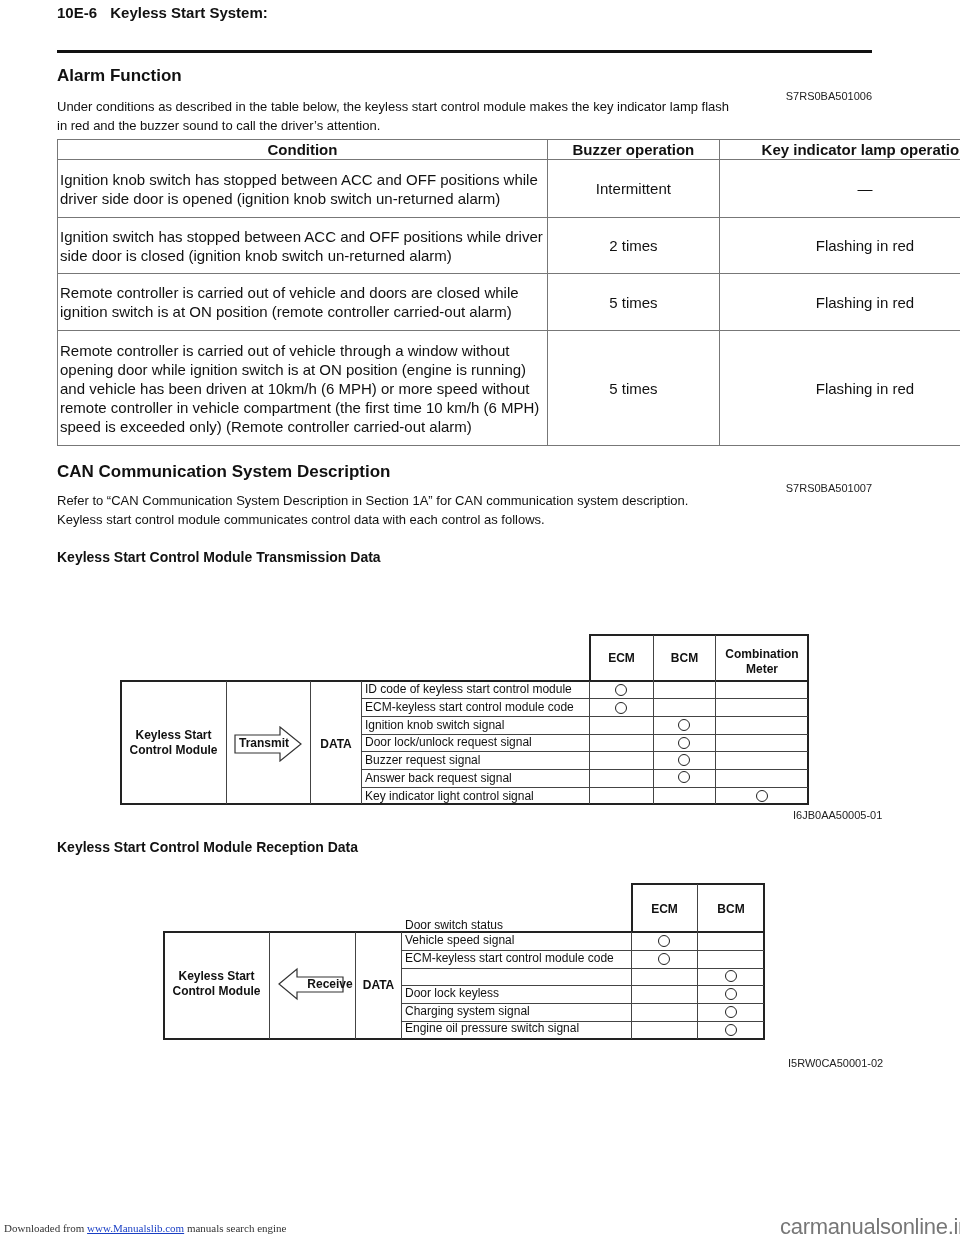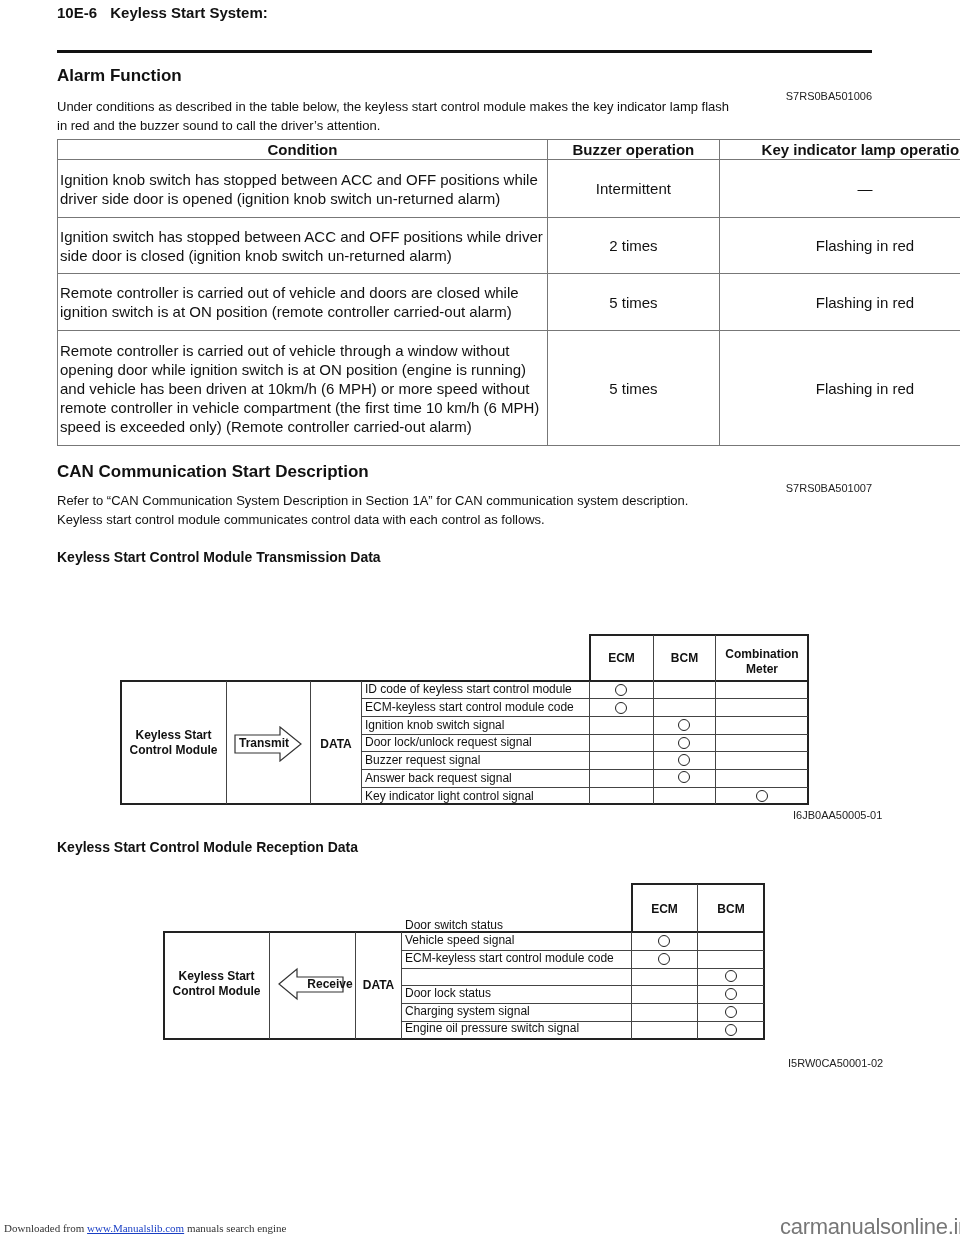--- a/index.html
+++ b/index.html
@@ -82,21 +82,21 @@
       <td class="c">Flashing in red</td>
     </tr>
     <tr style="height:115px">
       <td>Remote controller is carried out of vehicle through a window without opening door while ignition switch is at ON position (engine is running) and vehicle has been driven at 10km/h (6 MPH) or more speed without remote controller in vehicle compartment (the first time 10 km/h (6 MPH) speed is exceeded only) (Remote controller carried-out alarm)</td>
       <td class="c">5 times</td>
       <td class="c">Flashing in red</td>
     </tr>
   </tbody>
 </table>
 
-<div class="abs section-title" style="left:57px; top:462px;">CAN Communication Start Description</div>
+<div class="abs section-title" style="left:57px; top:462px;">CAN Communication System Description</div>
 <div class="abs section-code" style="left:700px; top:482px; width:172px;">S7RS0BA501007</div>
 <div class="abs body-text" style="left:57px; top:491px;">Refer to “CAN Communication System Description in Section 1A” for CAN communication system description.</div>
 <div class="abs body-text" style="left:57px; top:510px;">Keyless start control module communicates control data with each control as follows.</div>
 
 <div class="abs sub-title" style="left:57px; top:549px;">Keyless Start Control Module Transmission Data</div>
 
 <div class="diag" style="left:0; top:0; width:960px; height:1242px;">
 
   <div class="box" style="left:589px; top:634px; width:220px; height:48px; border-bottom:none;"></div>
 
@@ -183,21 +183,21 @@
   <svg class="abs" style="left:277px; top:967px;" width="70" height="35">
     <polygon points="2,17 20,2 20,10 66,10 66,25 20,25 20,32" fill="#fff" stroke="#333" stroke-width="1.2"></polygon>
   </svg>
   <div class="lbl-bold" style="left:304px; top:977px; width:52px;">Receive</div>
 
   <div class="lbl-bold" style="left:356px; top:978px; width:45px;">DATA</div>
 
   <div class="sig" style="left:405px; top:932px;">Vehicle speed signal</div>
   <div class="sig" style="left:405px; top:950px;">ECM-keyless start control module code</div>
   <div class="sig" style="left:405px; top:917px;text-align:center;">Door switch status</div>
-  <div class="sig" style="left:405px; top:985px;">Door lock status</div>
+  <div class="sig" style="left:405px; top:985px;">Door lock keyless</div>
   <div class="sig" style="left:405px; top:1003px;">Charging system signal</div>
   <div class="sig" style="left:405px; top:1020px;">Engine oil pressure switch signal</div>
 
   <div class="mark" style="left:658px; top:935px;"></div>
   <div class="mark" style="left:658px; top:953px;"></div>
   <div class="mark" style="left:725px; top:970px;"></div>
   <div class="mark" style="left:725px; top:988px;"></div>
   <div class="mark" style="left:725px; top:1006px;"></div>
   <div class="mark" style="left:725px; top:1024px;"></div>
 

